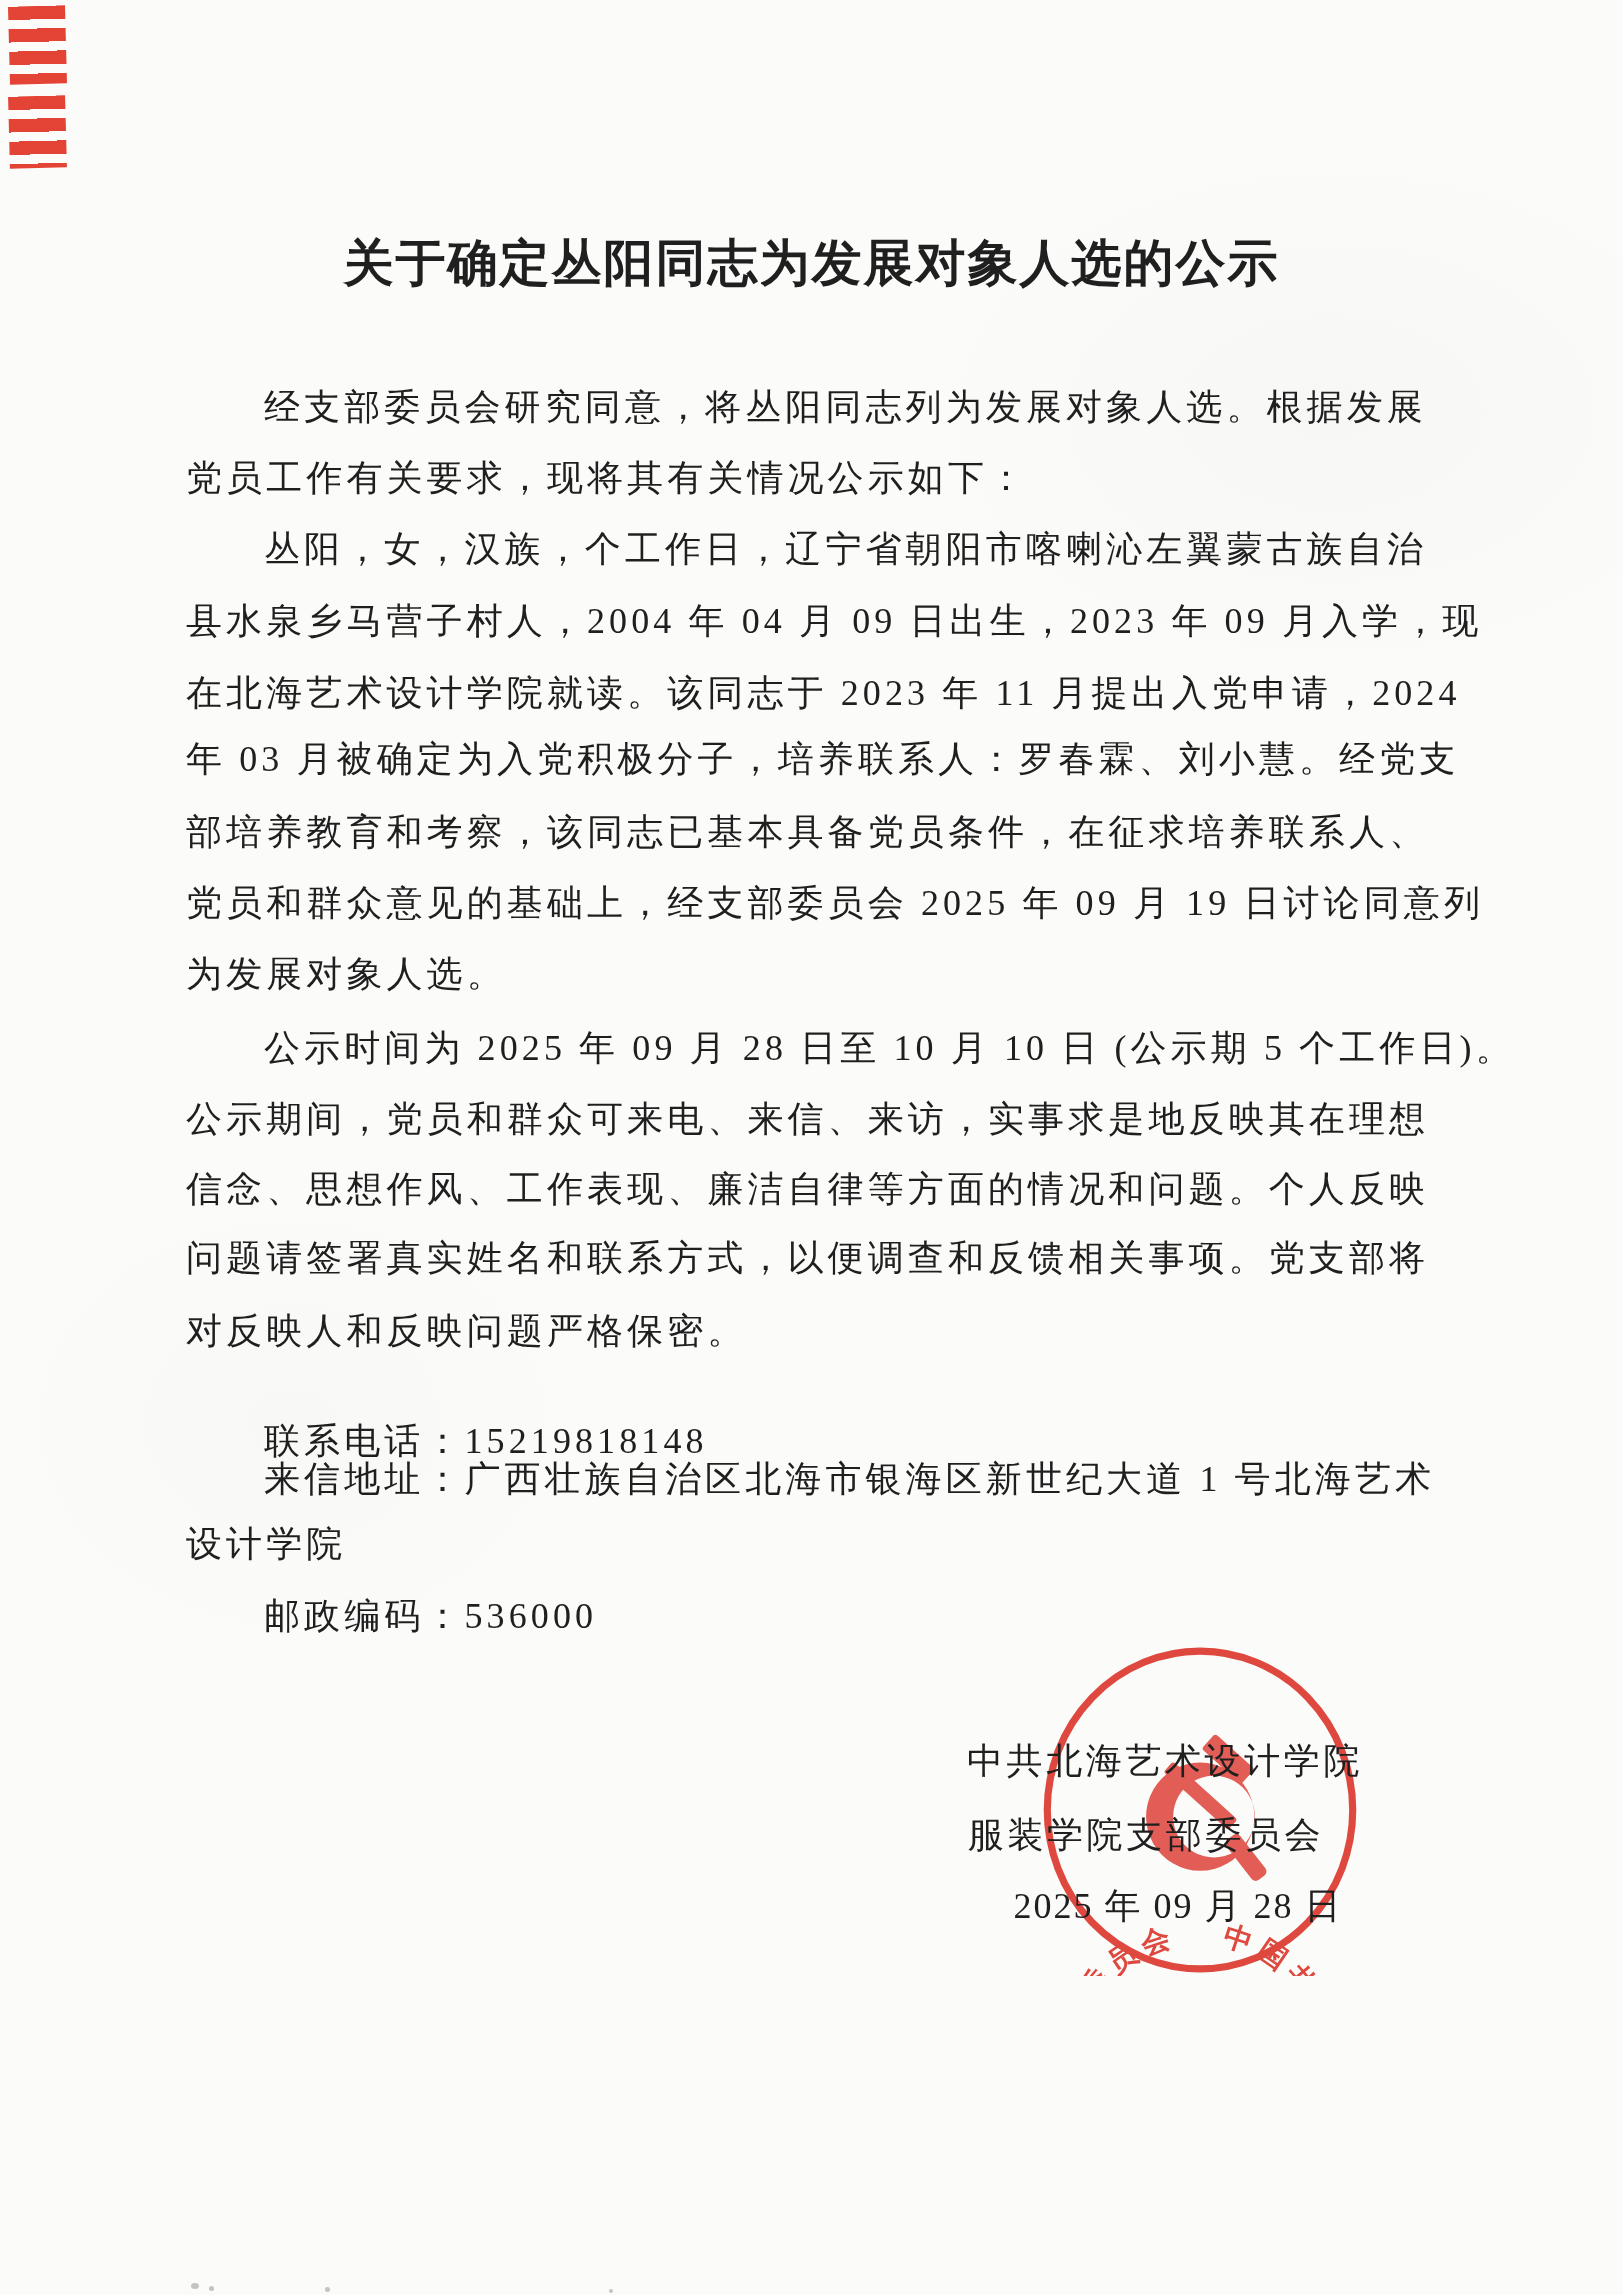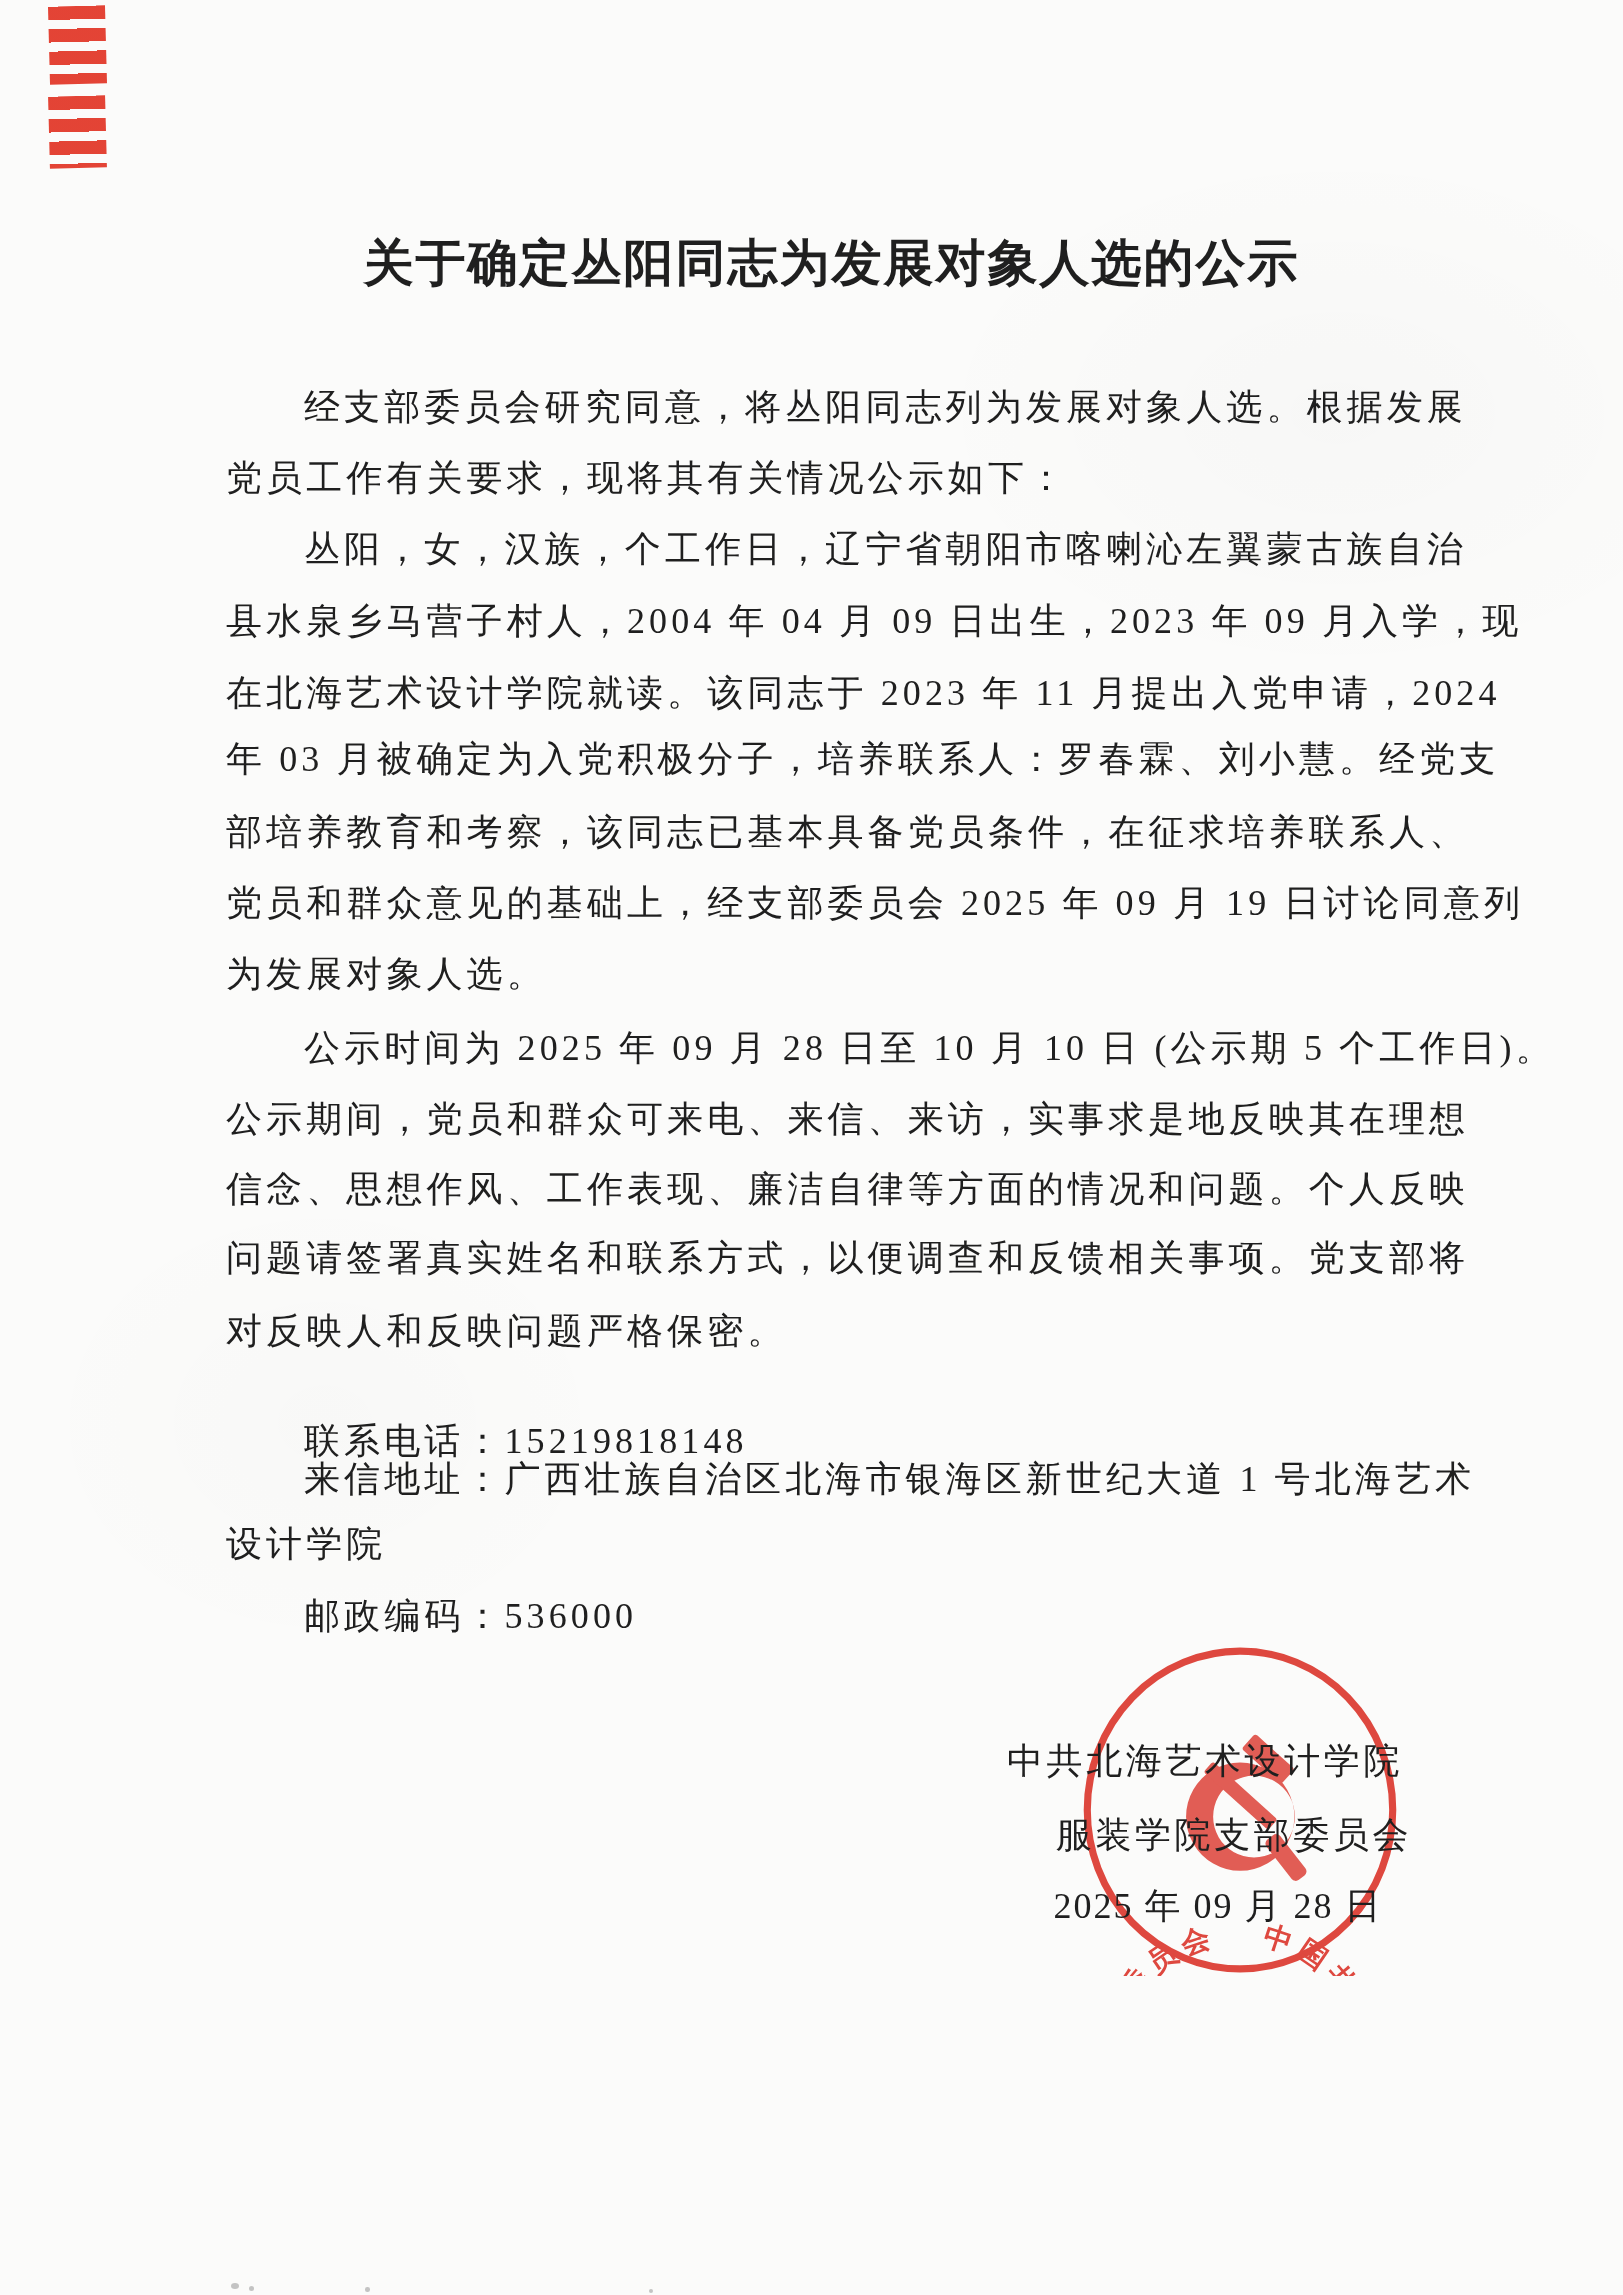--- a/index.html
+++ b/index.html
@@ -8,41 +8,40 @@
     background:#fbfbfa;
     font-family:"Liberation Serif","DejaVu Serif",serif;
     color:#1f1f1f;
   }
   .page{
     position:absolute;inset:0;overflow:hidden;
     background:
       radial-gradient(717px 461px at 82% 18%, rgba(0,0,0,0.015), transparent 60%),
       radial-gradient(512px 410px at 18% 62%, rgba(0,0,0,0.010), transparent 60%),
       #fbfbfa;
-    margin-left: 40px;
   }
   .title{
     position:absolute;top:230px;left:0;width:100%;
     text-align:center;
     font-size:50px;font-weight:700;letter-spacing:2px;
     white-space:nowrap;
   }
   .bl{
     position:absolute;left:186px;
     font-size:36px;line-height:1.04;letter-spacing:4.1px;
     white-space:nowrap;
   }
   .ind{left:264px;}
   .sig{
     position:absolute;z-index:3;
     font-size:36px;letter-spacing:3.6px;line-height:1.04;
     white-space:nowrap;text-align:center;
   }
   .s1{left:962px;top:1743px;width:406px;}
-  .s2{left:996px;top:1817px;width:396px;}
+  .s2{left:948px;top:1817px;width:396px;}
   .s3{left:993px;top:1888px;width:370px;letter-spacing:2px;}
   .seal{
     position:absolute;left:1039px;top:1644px;width:322px;height:332px;
     z-index:2;opacity:0.93;
   }
   .sealRingText{
     font-size:56px;letter-spacing:13px;font-weight:700;
     fill:#dc3b31;
     font-family:"Liberation Sans","DejaVu Sans",sans-serif;
   }

